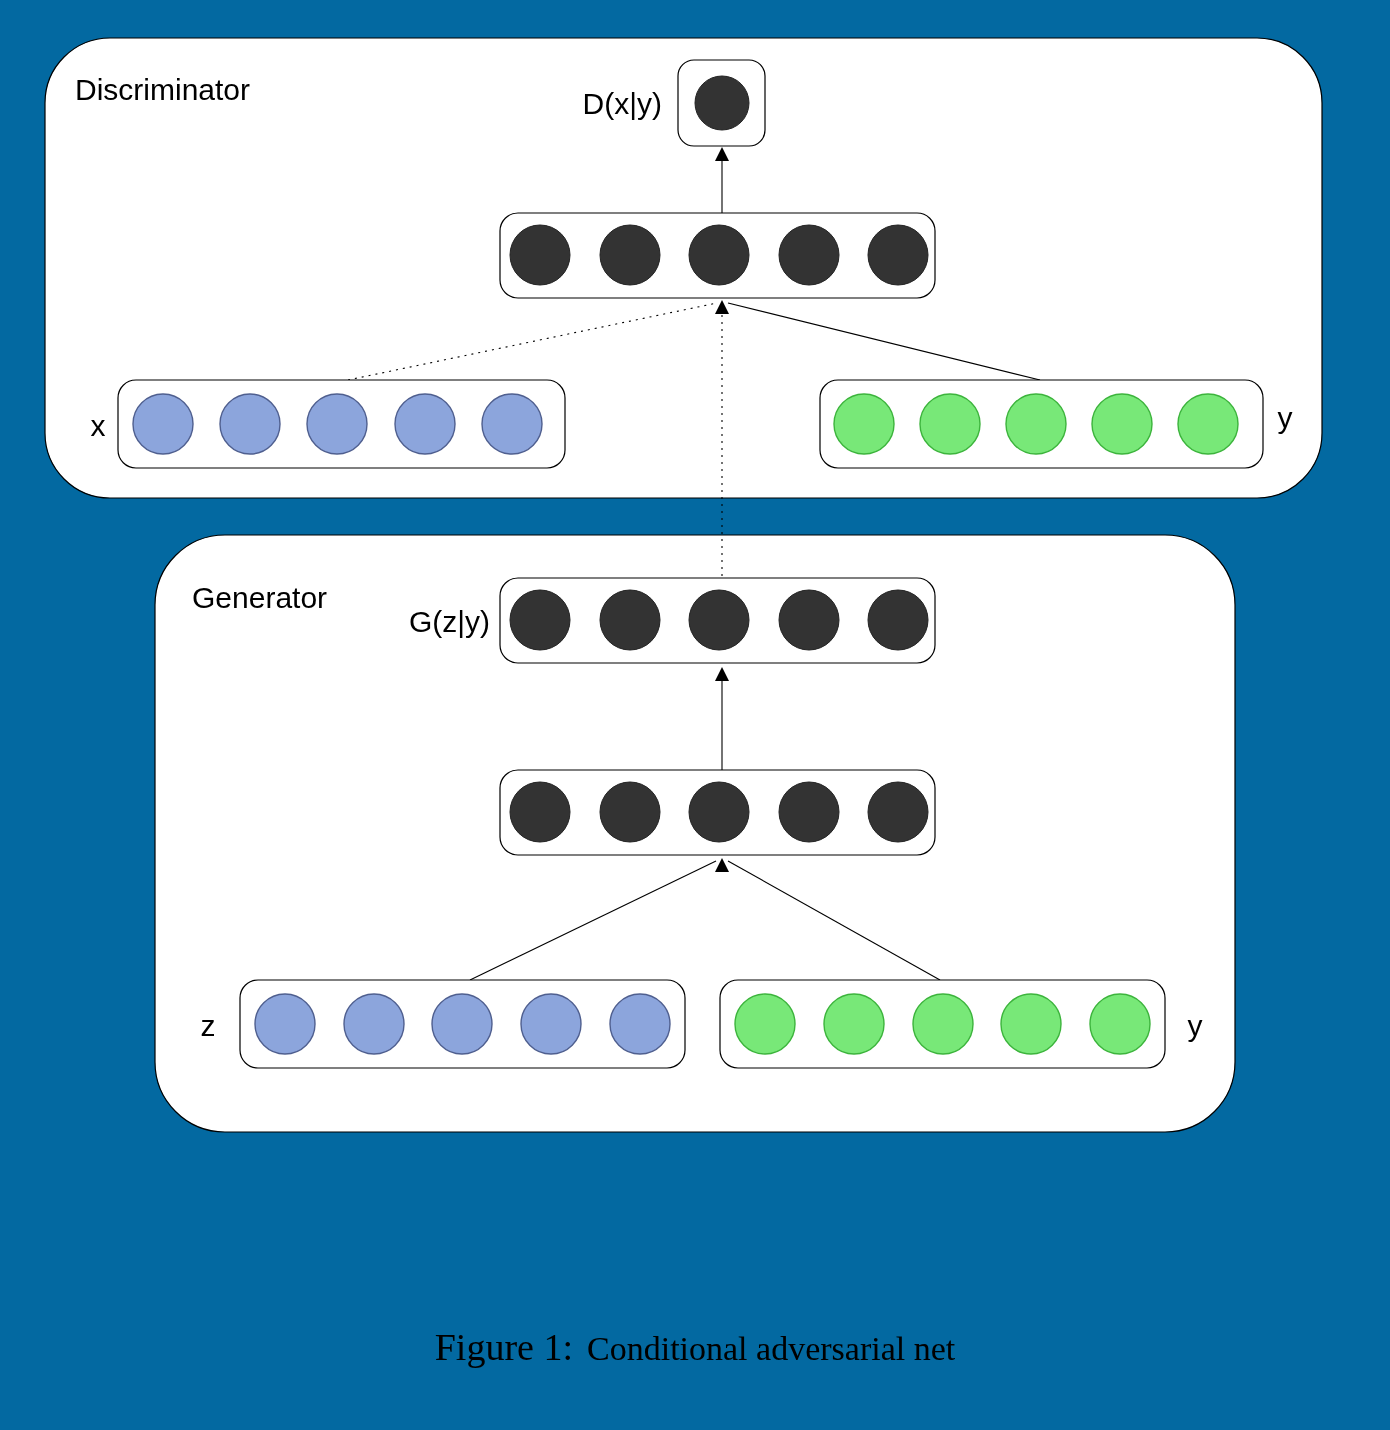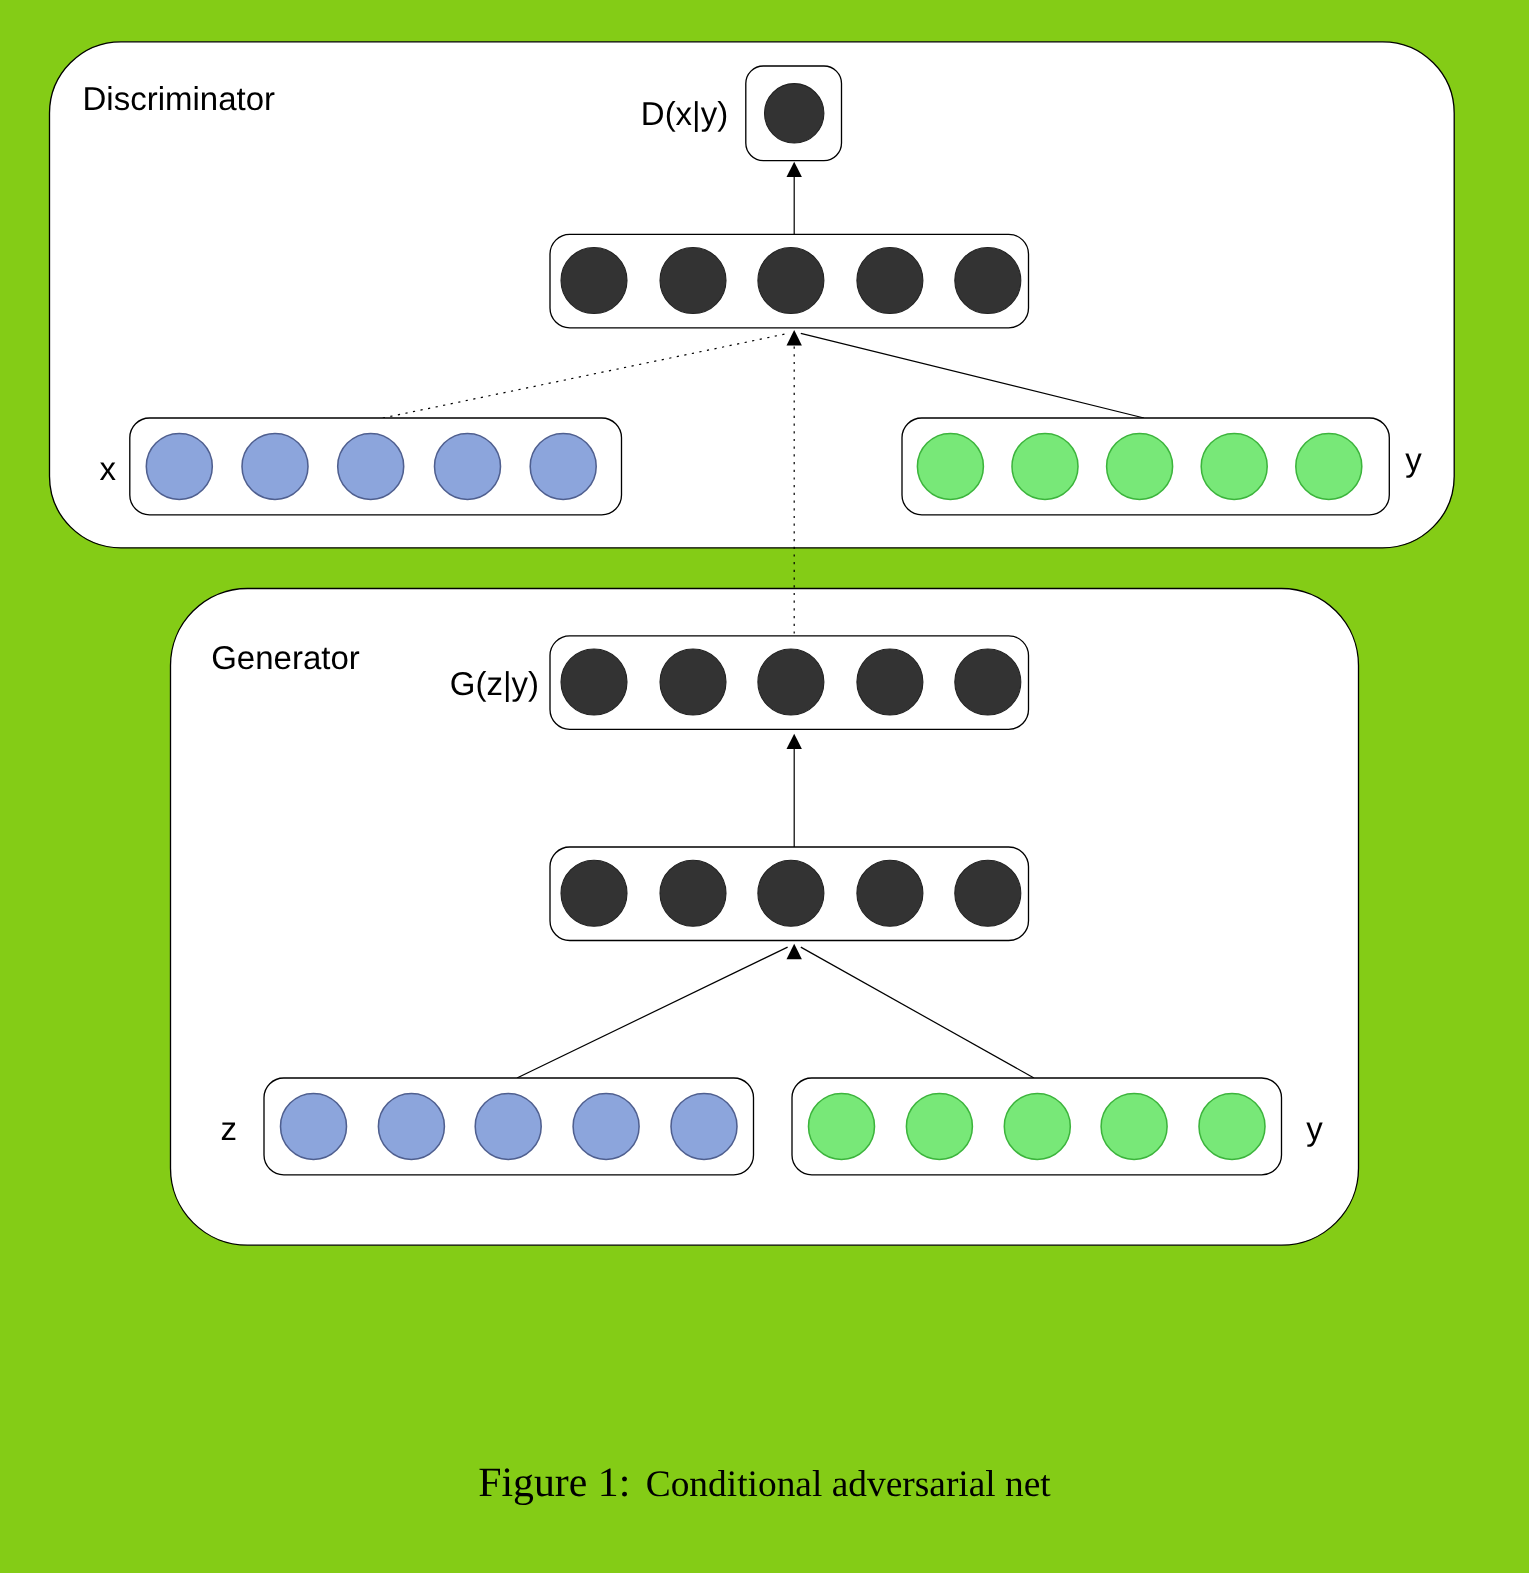--- a/index.html
+++ b/index.html
@@ -4,21 +4,21 @@
 <style>
   html, body {
     margin: 0;
     padding: 0;
     background: #ffffff;
   }
   .stage {
     width: 1390px;
     height: 1430px;
     position: relative;
-    background: #84cc16;
+    background: #0369a1;
   }
   svg text {
     font-family: "Liberation Sans", sans-serif;
     fill: #000000;
   }
   .diagram-label { font-size: 30px; }
   .io-label { font-size: 30px; }
   .outer-box { fill: #ffffff; stroke: #000000; stroke-width: 1.2; }
   .layer-box { fill: #ffffff; stroke: #000000; stroke-width: 1.2; }
   .node-dark  { stroke: #222222; stroke-width: 1; }

